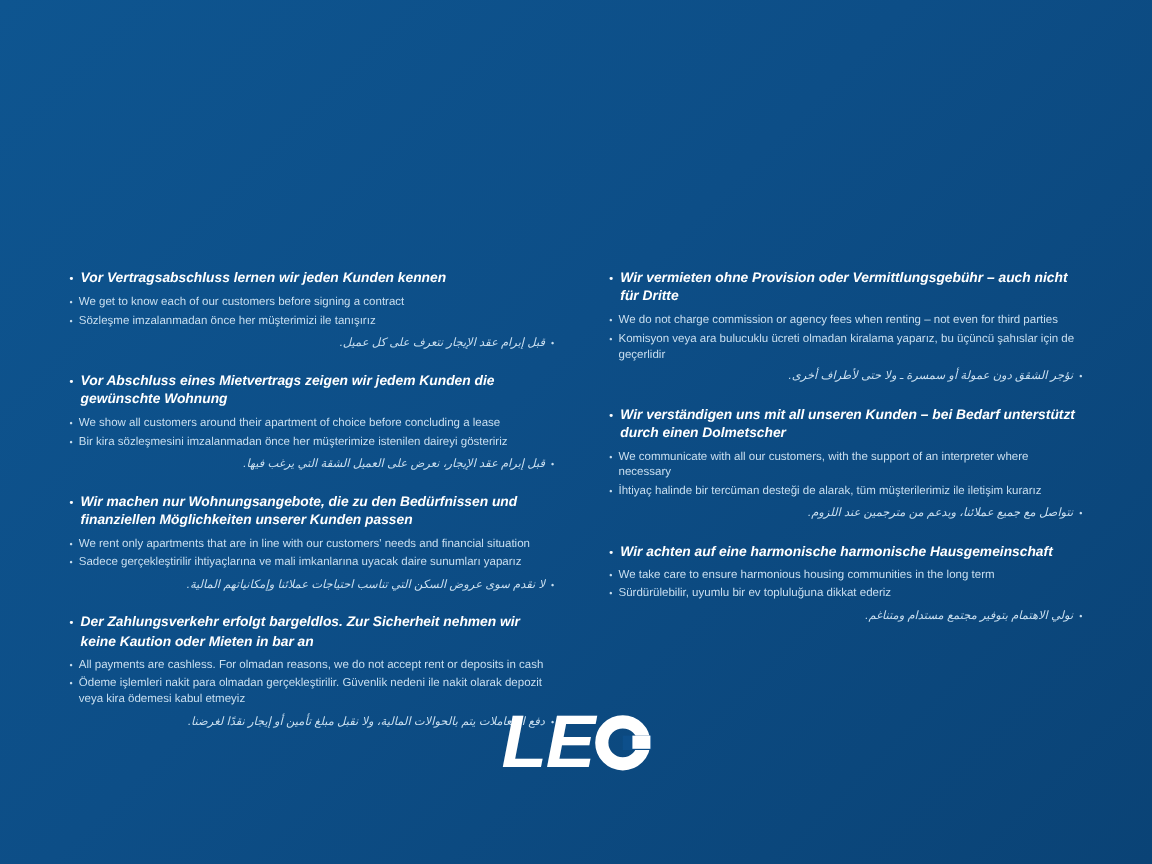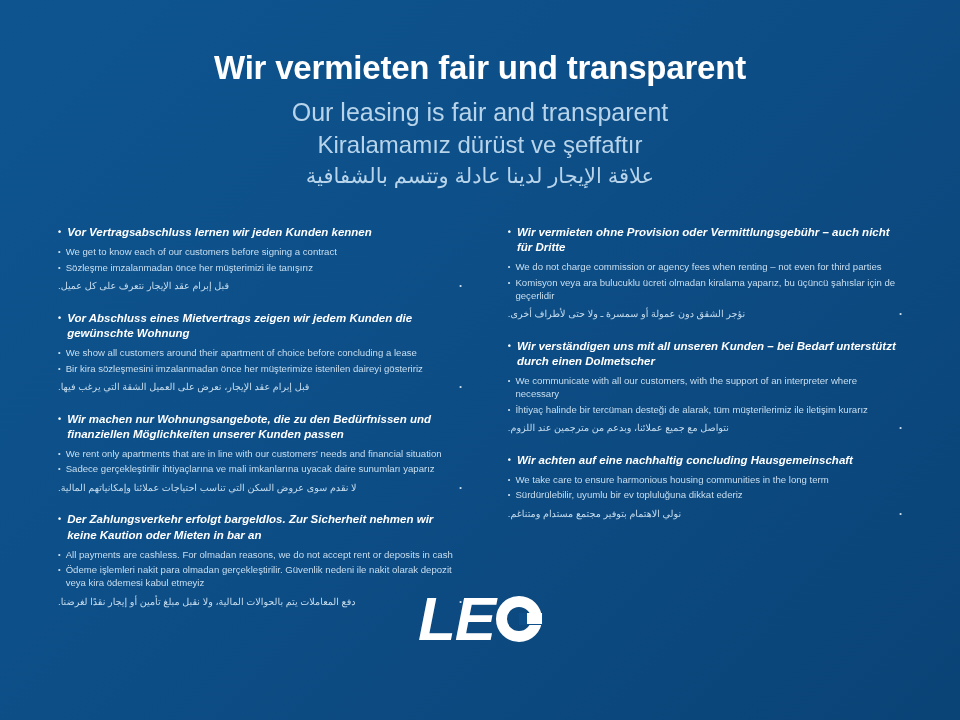--- a/index.html
+++ b/index.html
@@ -125,21 +125,22 @@
     justify-content: flex-start;
     font-size: 9.6px;
     color: #c9dff0;
     margin-top: 5px;
   }
   .sub.ar .bullet {
     margin-right: 0;
     margin-left: 5px;
   }
   .sub.ar .txt {
-    text-align: left;
+    text-align: right;
+    font-style: italic;
   }
 
   
   .logo-wrap {
     position: absolute;
     left: 0;
     right: 0;
     top: 588px;
     display: flex;
     justify-content: center;
@@ -184,26 +185,20 @@
     width: 15px;
     height: 11px;
     background: #ffffff;
   }
 </style>
 </head>
 <body>
 
 <div class="slide">
 
-  <div class="headings">
-    <div class="title-de">Wir vermieten fair und transparent</div>
-    <div class="title-en">Our leasing is fair and transparent</div>
-    <div class="title-tr">Kiralamamız dürüst ve şeffaftır</div>
-    <div class="title-ar">علاقة الإيجار لدينا عادلة وتتسم بالشفافية</div>
-  </div>
 
   <div class="columns">
 
     <div class="col left">
 
       <div class="block">
         <div class="blk-head">
           <span class="bullet">•</span>
           <span class="txt">Vor Vertragsabschluss lernen wir jeden Kunden kennen</span>
         </div>
@@ -316,21 +311,21 @@
         </div>
         <div class="sub ar">
           <span class="bullet">•</span>
           <span class="txt">نتواصل مع جميع عملائنا، وبدعم من مترجمين عند اللزوم.</span>
         </div>
       </div>
 
       <div class="block">
         <div class="blk-head">
           <span class="bullet">•</span>
-          <span class="txt">Wir achten auf eine nachhaltig concluding Hausgemeinschaft</span>
+          <span class="txt">Wir achten auf eine harmonische harmonische Hausgemeinschaft</span>
         </div>
         <div class="sub first">
           <span class="bullet">•</span>
           <span class="txt">We take care to ensure harmonious housing communities in the long term</span>
         </div>
         <div class="sub">
           <span class="bullet">•</span>
           <span class="txt">Sürdürülebilir, uyumlu bir ev topluluğuna dikkat ederiz</span>
         </div>
         <div class="sub ar">

